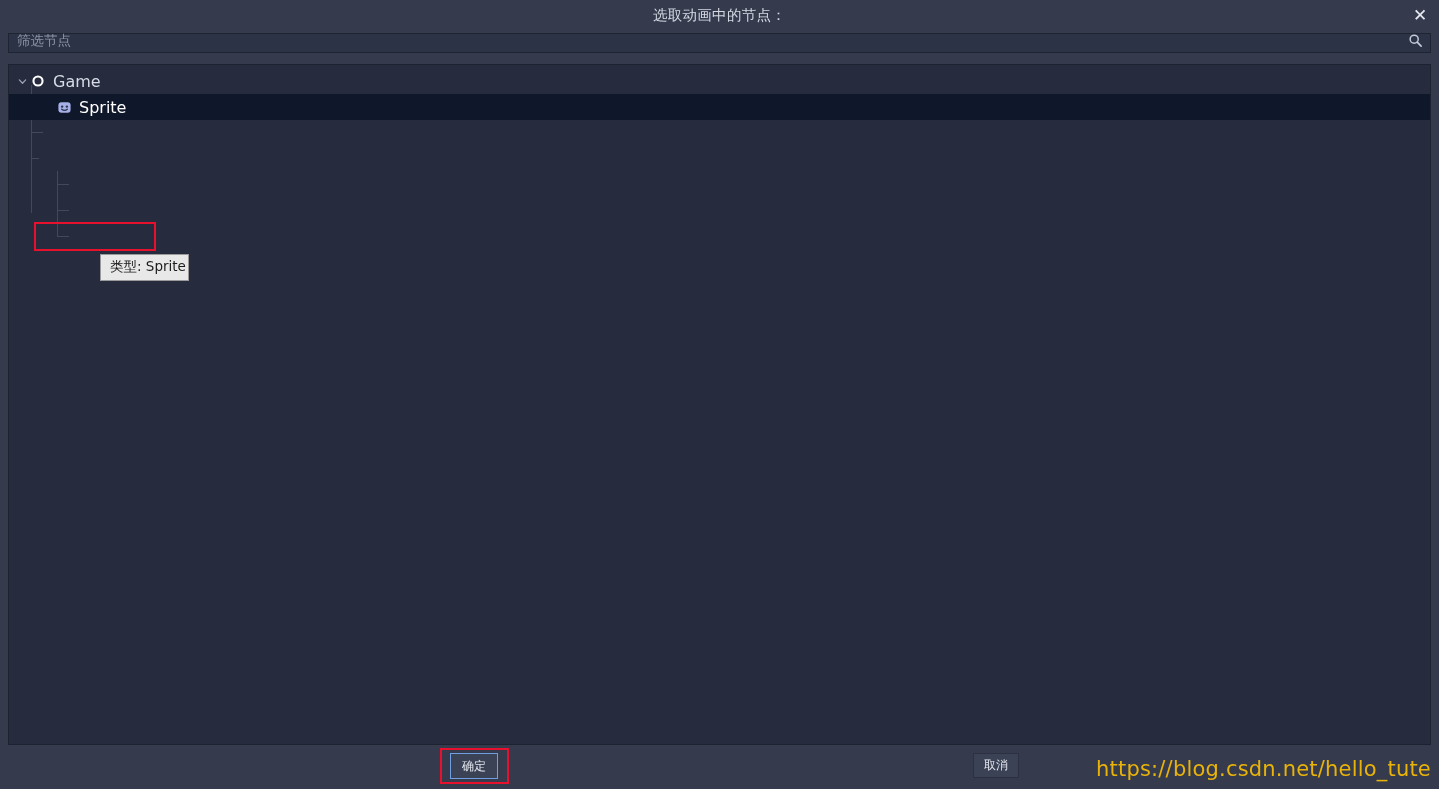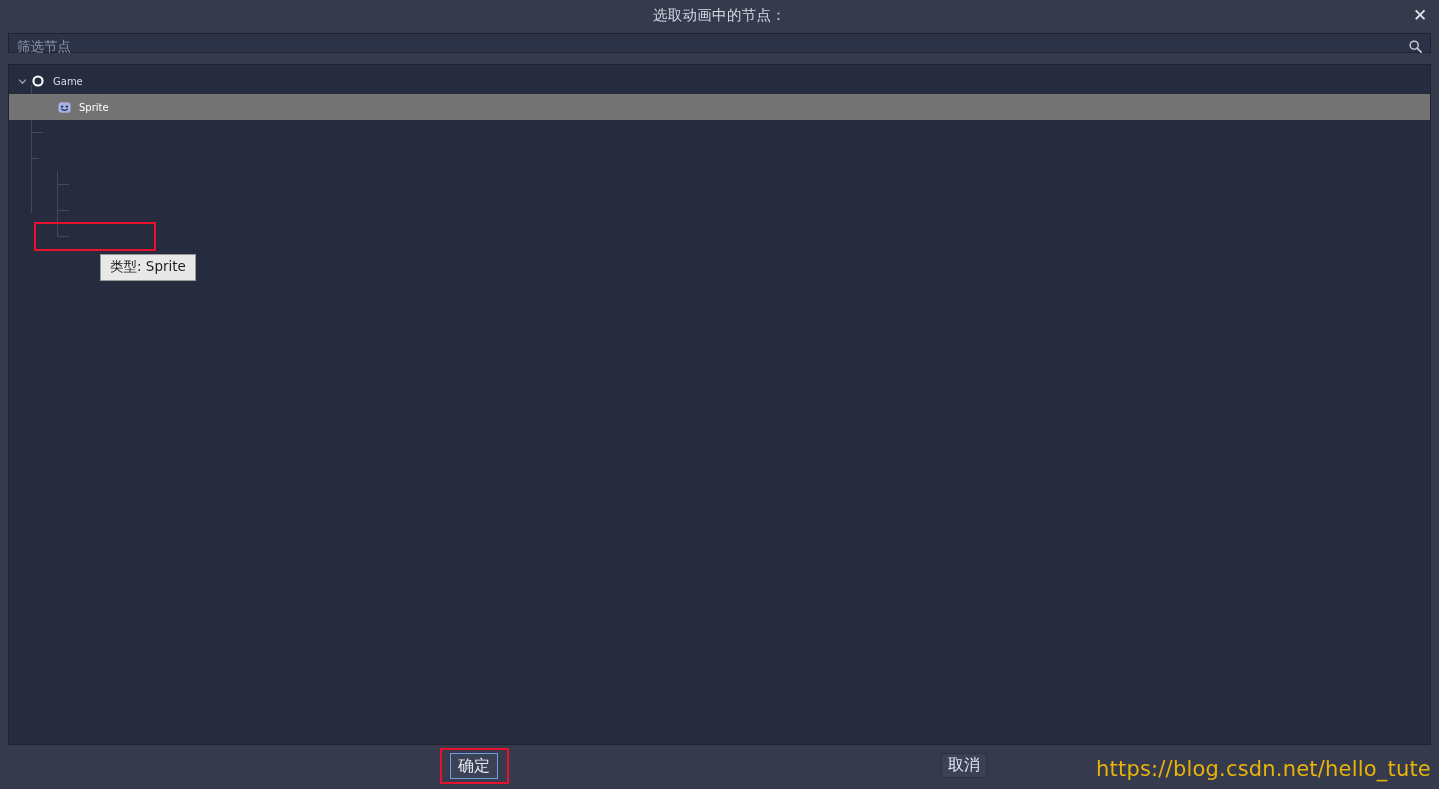--- a/index.html
+++ b/index.html
@@ -62,21 +62,21 @@
   .searchbar {
     position: absolute;
     left: 8px;
     top: 33px;
     width: 1423px;
     height: 20px;
     background: #2d3346;
     border: 1px solid #1f2433;
     box-sizing: border-box;
     display: flex;
-    align-items: flex-start;
+    align-items: flex-end;
   }
   .search-input {
     flex: 1 1 auto;
     background: transparent;
     border: none;
     outline: none;
     color: #e2e5ee;
     font-size: 13.5px;
     font-family: "DejaVu Sans", "Liberation Sans", sans-serif;
     padding: 0 8px;
@@ -112,21 +112,21 @@
     padding-top: 3px;
   }
   .tree-row {
     position: relative;
     height: 26px;
     display: flex;
     align-items: center;
     cursor: pointer;
   }
   .tree-row.selected {
-    background: #737373;
+    background: #0f172a;
   }
   .tree-row .indent {
     flex: 0 0 auto;
   }
   .arrow {
     flex: 0 0 auto;
     width: 14px;
     height: 26px;
     display: flex;
     align-items: center;
@@ -138,21 +138,21 @@
     flex: 0 0 auto;
     width: 18px;
     height: 18px;
     margin-right: 6px;
     display: flex;
     align-items: center;
     justify-content: center;
   }
   .node-label {
     color: #d7dbe6;
-    font-size: 10px;
+    font-size: 16px;
     white-space: nowrap;
   }
   .tree-row.selected .node-label {
     color: #ffffff;
   }
 
   
   .guides {
     position: absolute;
     left: 0; top: 0;
@@ -169,57 +169,57 @@
 
   
   .tooltip {
     position: absolute;
     left: 100px;
     top: 254px;
     background: #e8e8e8;
     color: #1c1c1c;
     border: 1px solid #9a9a9a;
     font-size: 13.5px;
-    padding: 3px 9px 4px 9px;
+    padding: 3px 2px 4px 9px;
     white-space: nowrap;
     z-index: 20;
   }
 
   
   .annot {
     position: absolute;
     border: 2px solid #e8112d;
     box-sizing: border-box;
     pointer-events: none;
     z-index: 15;
   }
 
   
   .btn {
     position: absolute;
     background: #3b4255;
     color: #e3e6ee;
     border: 1px solid #2b3143;
-    font-size: 16px;
+    font-size: 12px;
     font-family: "DejaVu Sans", "Liberation Sans", sans-serif;
     display: flex;
     align-items: center;
     justify-content: center;
     cursor: pointer;
     box-sizing: border-box;
   }
   .btn-ok {
     left: 450px;
     top: 753px;
     width: 48px;
     height: 26px;
     border: 1px solid #6f9fe0;
   }
   .btn-cancel {
-    left: 941px;
+    left: 973px;
     top: 753px;
     width: 46px;
     height: 25px;
   }
 
   .watermark {
     position: absolute;
     right: 8px;
     top: 757px;
     color: #eab308;

